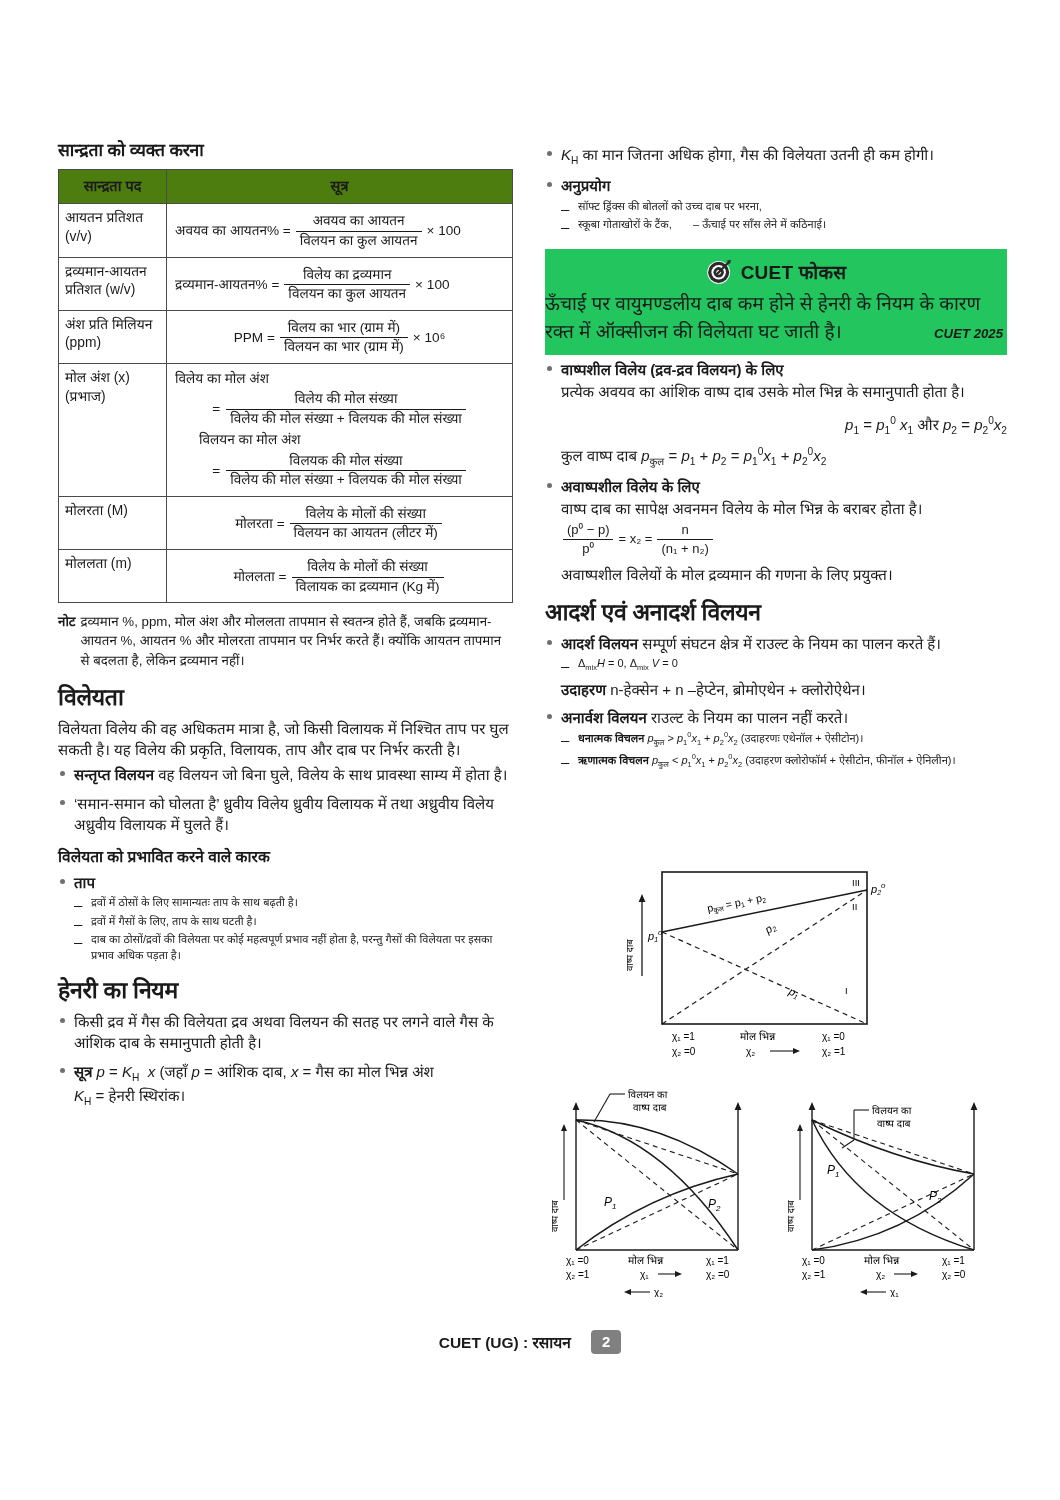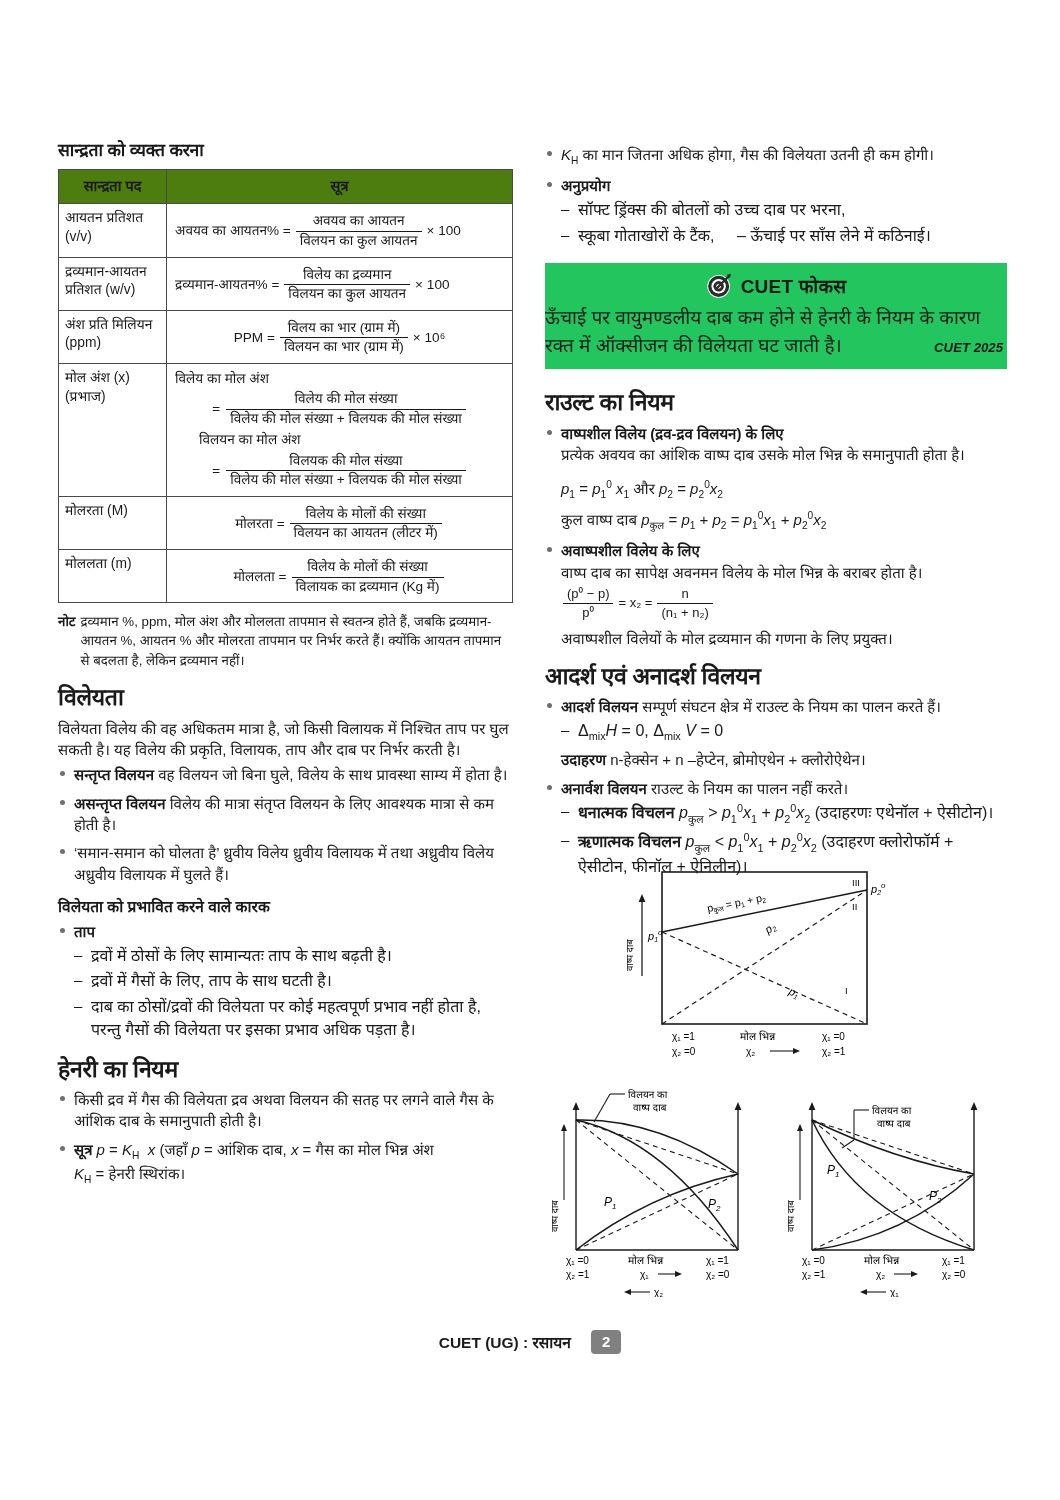--- a/index.html
+++ b/index.html
@@ -71,21 +71,21 @@
     position:relative; padding-left:16px; margin-bottom:7px;
     font-size:15px; line-height:1.42;
   }
   ul.bl > li::before {
     content:""; position:absolute; left:2px; top:7px;
     width:5px; height:5px; border-radius:50%; background:#6f6f6f;
   }
   ul.dash { list-style:none; margin:2px 0 2px 0; padding:0; }
   ul.dash > li {
     position:relative; padding-left:17px; margin-bottom:3px;
-    font-size:16px; line-height:1.42;
+    font-size:11px; line-height:1.42;
   }
   ul.dash > li::before {
     content:"\2013"; position:absolute; left:0; top:-1px; font-size:15px;
   }
   .sub-ind { margin-left:16px; }
   .lbl { font-weight:bold; }
 
   
   .cuet-box {
     background:#22c55e; margin-top:16px; padding:0 0 9px 0; position:relative;
@@ -97,21 +97,21 @@
   .cuet-head .ttl { font-size:19px; font-weight:bold; letter-spacing:0.2px; }
   .target-icon { width:27px; height:27px; display:block; }
   .cuet-body { font-size:19px; line-height:1.48; padding:0 10px 0 0; }
   .cuet-src {
     font-style:italic; font-weight:bold; font-size:13.2px;
     float:right; margin-top:-20px; margin-right:4px;
   }
 
   
   .mathline { font-size:15px; margin:6px 0 4px 0; line-height:1.5; }
-  .mathcenter { text-align:left;margin-top:11px; }
+  .mathcenter { text-align:right;margin-top:11px; }
 
   
   .diagram-1 { position:absolute; left:600px; top:866px; }
   .diagram-2 { position:absolute; left:528px; top:1082px; }
   .diagram-3 { position:absolute; left:764px; top:1082px; }
   svg text { font-family:"Liberation Sans", sans-serif; }
 
   
   .footer {
     position:absolute; left:0; right:0; top:1330px;
@@ -238,23 +238,20 @@
       <b>नोट</b>
       <span class="ntxt">द्रव्यमान %, ppm, मोल अंश और मोललता तापमान से स्वतन्त्र होते हैं, जबकि द्रव्यमान-आयतन %, आयतन % और मोलरता तापमान पर निर्भर करते हैं। क्योंकि आयतन तापमान से बदलता है, लेकिन द्रव्यमान नहीं।</span>
     </div>
 
     <h2 class="bigsec">विलेयता</h2>
     <p class="body">विलेयता विलेय की वह अधिकतम मात्रा है, जो किसी विलायक में निश्चित ताप पर घुल सकती है। यह विलेय की प्रकृति, विलायक, ताप और दाब पर निर्भर करती है।</p>
 
     <ul class="bl">
       <li>
         <span class="lbl">सन्तृप्त विलयन</span><span> वह विलयन जो बिना घुले, विलेय के साथ प्रावस्था साम्य में होता है।</span>
-      </li>
-      <li>
-        <span class="lbl">असन्तृप्त विलयन</span><span> विलेय की मात्रा संतृप्त विलयन के लिए आवश्यक मात्रा से कम होती है।</span>
       </li>
       <li>
         <span>‘समान-समान को घोलता है’ ध्रुवीय विलेय ध्रुवीय विलायक में तथा अध्रुवीय विलेय अध्रुवीय विलायक में घुलते हैं।</span>
       </li>
     </ul>
 
     <h3 class="subsec">विलेयता को प्रभावित करने वाले कारक</h3>
     <ul class="bl">
       <li>
         <span class="lbl">ताप</span>
@@ -308,21 +305,20 @@
           <circle cx="15" cy="17" r="2.8" fill="#ffffff"></circle>
           <path d="M13.5 18.5 L27 5" stroke="#2b2b2b" stroke-width="2.6" fill="none" stroke-linecap="round"></path>
           <path d="M24.5 3.2 L29.5 2.2 L28.5 7.2 Z" fill="#2b2b2b"></path>
         </svg>
         <span class="ttl">CUET फोकस</span>
       </div>
       <div class="cuet-body">ऊँचाई पर वायुमण्डलीय दाब कम होने से हेनरी के नियम के कारण रक्त में ऑक्सीजन की विलेयता घट जाती है।</div>
       <div class="cuet-src">CUET 2025</div>
     </div>
 
-    <h2 class="bigsec" style="margin-top:20px;">राउल्ट का नियम</h2>
     <ul class="bl">
       <li>
         <span class="lbl">वाष्पशील विलेय (द्रव-द्रव विलयन) के लिए</span><br>
         <span>प्रत्येक अवयव का आंशिक वाष्प दाब उसके मोल भिन्न के समानुपाती होता है।</span>
         <div class="mathline mathcenter">
           <i class="it">p</i><sub class="sb">1</sub> = <i class="it">p</i><sub class="sb">1</sub><sup class="exp">0</sup> <i class="it">x</i><sub class="sb">1</sub> और <i class="it">p</i><sub class="sb">2</sub> = <i class="it">p</i><sub class="sb">2</sub><sup class="exp">0</sup><i class="it">x</i><sub class="sb">2</sub>
         </div>
         <div class="mathline">
           <span>कुल वाष्प दाब</span>
           <i class="it">p</i><sub class="sb">कुल</sub> = <i class="it">p</i><sub class="sb">1</sub> + <i class="it">p</i><sub class="sb">2</sub> = <i class="it">p</i><sub class="sb">1</sub><sup class="exp">0</sup><i class="it">x</i><sub class="sb">1</sub> + <i class="it">p</i><sub class="sb">2</sub><sup class="exp">0</sup><i class="it">x</i><sub class="sb">2</sub>

